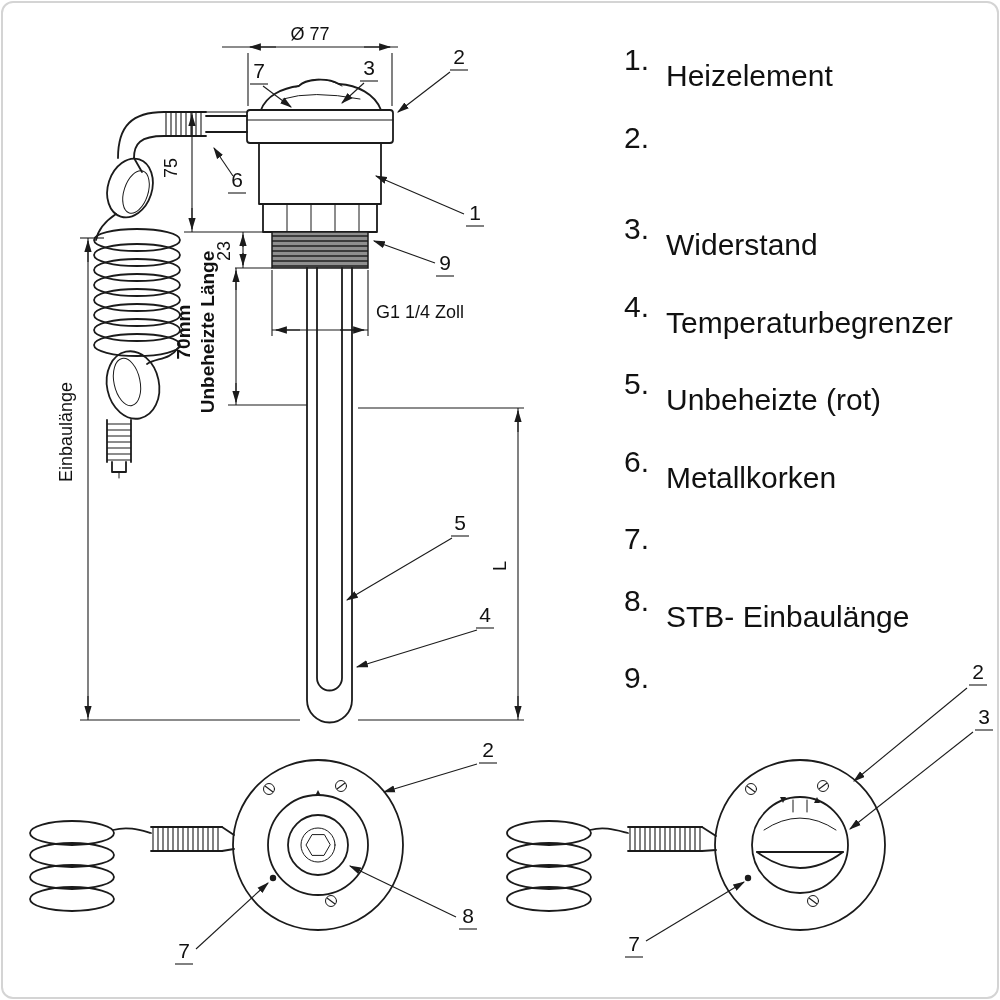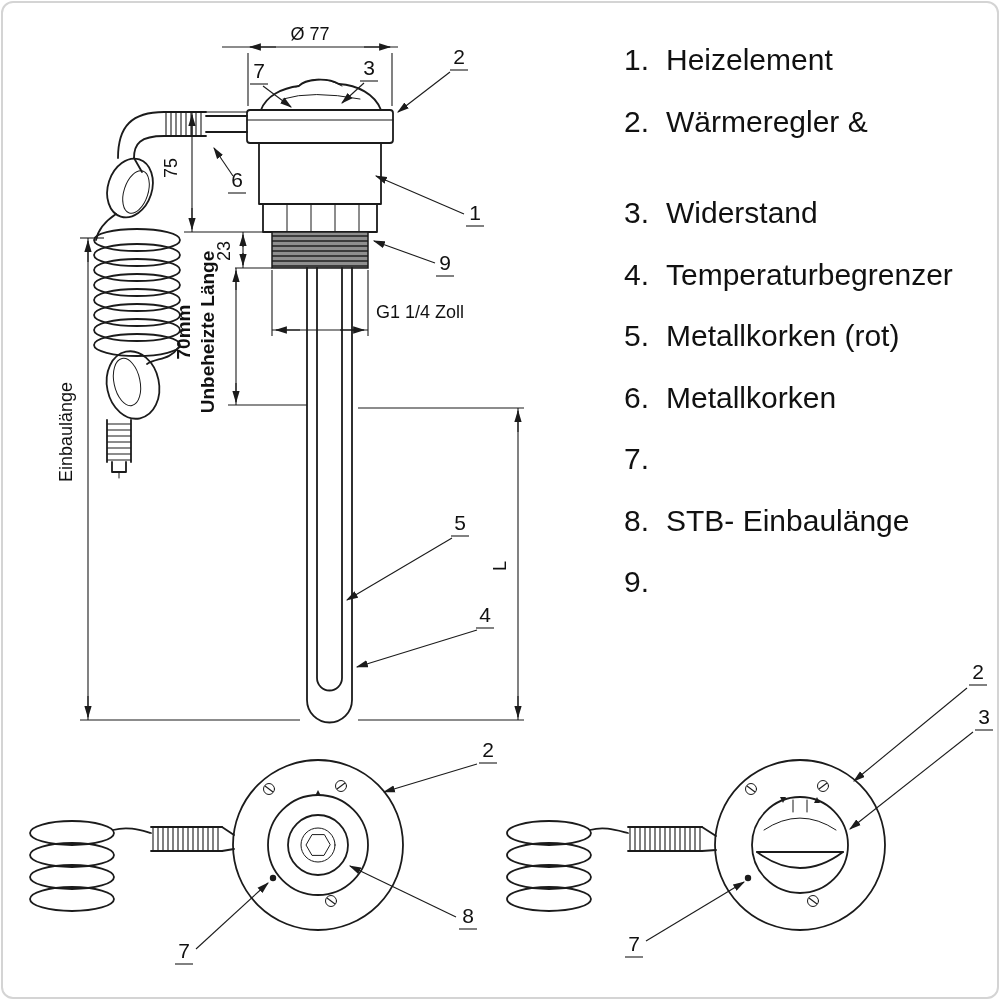--- a/index.html
+++ b/index.html
@@ -10,21 +10,21 @@
   .ln{fill:none;stroke:#1b1b1b;stroke-width:1.8;stroke-linecap:round;stroke-linejoin:round;}
   .thin{stroke-width:1;}
   .dim{fill:none;stroke:#1b1b1b;stroke-width:1.1;}
   text{fill:#111;font-family:"Liberation Sans",sans-serif;}
   .dimtxt{font-size:18px;}
   .dimbold{font-size:19px;font-weight:bold;}
   .callout{font-size:21px;}
   .legend{position:absolute;left:624px;top:44px;width:372px;}
   .legend-row{display:flex;font-size:30px;line-height:1.05;margin-bottom:30px;}
   .legend-row .num{width:42px;flex:none;}
-  .legend-row .txt{flex:1;}
+  .legend-row .txt{flex:1;margin-top:16px;}
 </style>
 </head>
 <body>
 
 <div class="page">
   <div class="frame"></div>
 
   <svg class="draw" width="1000" height="1000" viewBox="0 0 1000 1000">
     <defs>
       <marker id="arr" viewBox="0 0 10 6" markerWidth="11" markerHeight="7" refX="9" refY="3" orient="auto">
@@ -288,36 +288,35 @@
     </g>
   </svg>
 
   <div class="legend">
     <div class="legend-row">
       <span class="num">1.</span>
       <span class="txt">Heizelement</span>
     </div>
     <div class="legend-row">
       <span class="num">2.</span>
-      <span class="txt">Wärmeregler &amp;</span>
     </div>
     <div class="legend-row">
       <span class="num"></span>
     </div>
     <div class="legend-row">
       <span class="num">3.</span>
       <span class="txt">Widerstand</span>
     </div>
     <div class="legend-row">
       <span class="num">4.</span>
       <span class="txt">Temperaturbegrenzer</span>
     </div>
     <div class="legend-row">
       <span class="num">5.</span>
-      <span class="txt">Metallkorken (rot)</span>
+      <span class="txt">Unbeheizte (rot)</span>
     </div>
     <div class="legend-row">
       <span class="num">6.</span>
       <span class="txt">Metallkorken</span>
     </div>
     <div class="legend-row">
       <span class="num">7.</span>
     </div>
     <div class="legend-row">
       <span class="num">8.</span>

